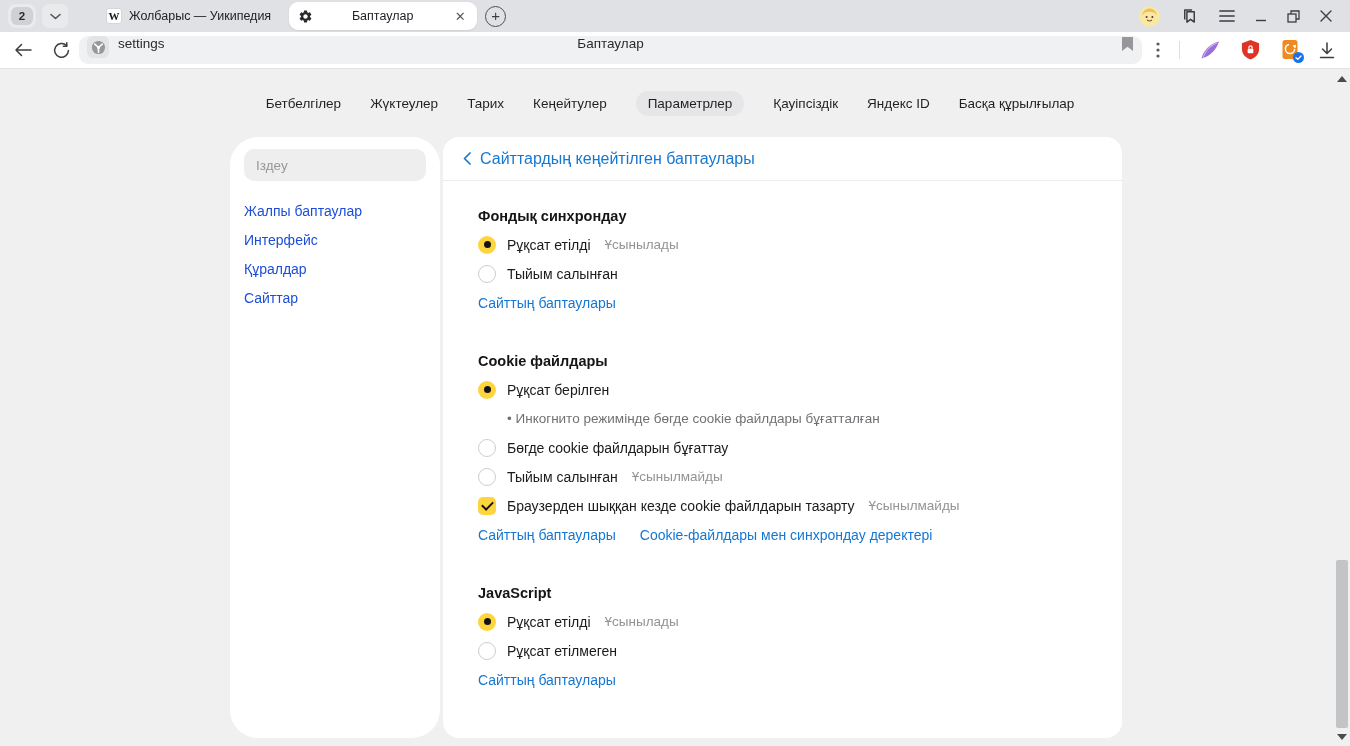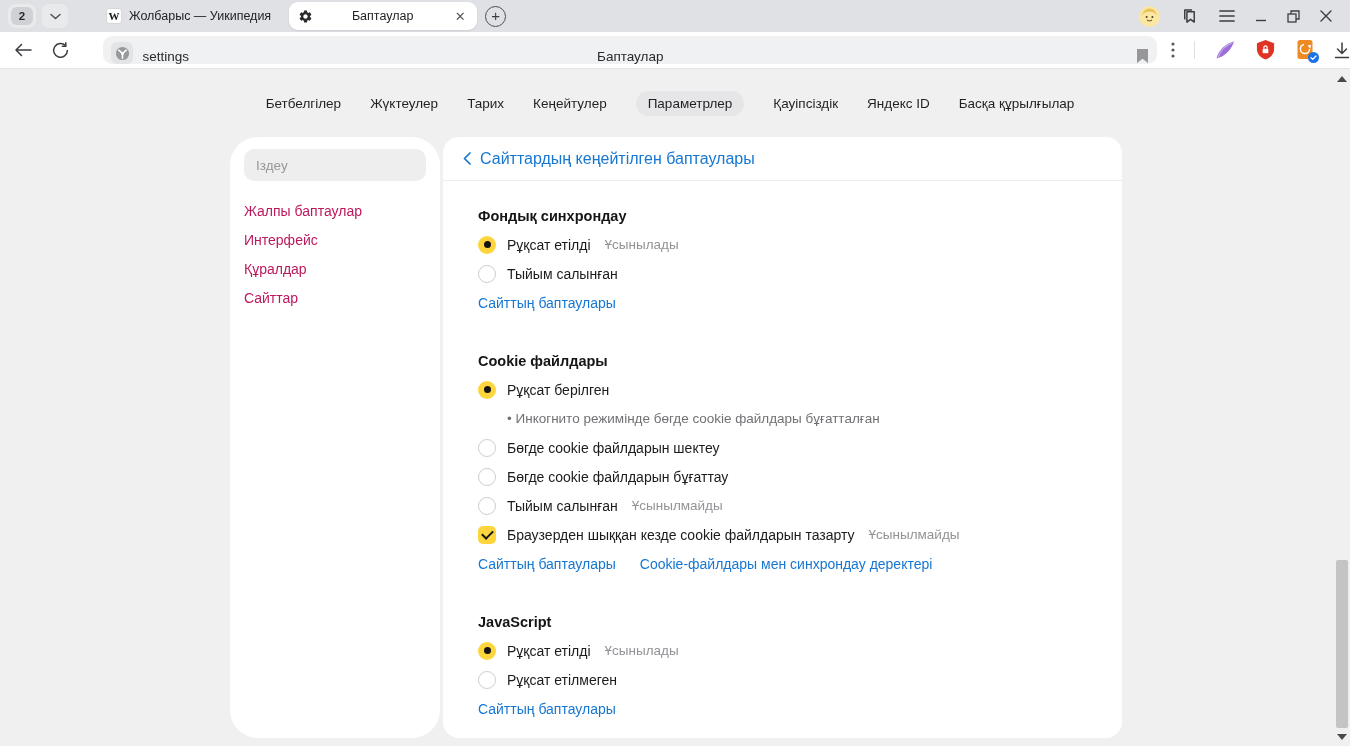--- a/index.html
+++ b/index.html
@@ -19,39 +19,39 @@
   .tab.active .title { flex:1; text-align:center; }
   .tab-close { color:#5a5b5f; font-size:13px; width:16px; text-align:center; }
   .newtab { width:21px; height:21px; border:1.4px solid #4f5054; border-radius:50%; color:#3d3e42; font-size:15px; line-height:17px; text-align:center; margin-left:8px; }
   .strip-right { margin-left:auto; display:flex; align-items:center; gap:20px; padding-right:18px; }
   .avatar { width:21px; height:21px; border-radius:50%; overflow:hidden; }
   .icon-btn { display:flex; align-items:center; justify-content:center; color:#3c3d41; }
 
   
   .toolbar { position:absolute; left:0; top:32px; width:1350px; height:37px; background:#ffffff; border-bottom:1px solid #e3e3e5; display:flex; align-items:center; }
   .nav-btn { width:30px; height:28px; display:flex; align-items:center; justify-content:center; color:#3c3d41; margin-left:8px; }
-  .urlbar { position:relative; margin-left:28px; width:1063px; height:28px; background:#f0f1f3; border-radius:9px; display:flex; align-items:flex-end; padding:0 8px; }
+  .urlbar { position:relative; margin-left:3px; width:1063px; height:28px; background:#f0f1f3; border-radius:9px; display:flex; align-items:flex-start; padding:0 8px; }
   .site-badge { width:22px; height:22px; border-radius:6px; background:#e3e4e6; display:flex; align-items:center; justify-content:center; }
   .url-text { margin-left:9px; font-size:13.5px; color:#2a2a2e; }
   .url-title { position:absolute; left:0; right:0; text-align:center; font-size:13.5px; color:#2a2a2e; pointer-events:none; }
   .urlbar .bookmark { margin-left:auto; }
   .tool-icons { display:flex; align-items:center; gap:19px; margin-left:14px; }
   .vdivider { width:1px; height:18px; background:#dedfe1; }
 
   
   .page { position:absolute; left:0; top:70px; width:1350px; height:676px; background:#f0f0f1; }
   .nav-tabs { position:absolute; left:0; top:21px; width:1340px; display:flex; justify-content:center; gap:29px; align-items:center; font-size:13.5px; color:#1f2023; }
   .nav-tab { padding:5px 0; white-space:nowrap; }
   .nav-tab.active { background:#e6e6e8; border-radius:15px; padding:5px 12px; }
 
   .sidebar { position:absolute; left:230px; top:67px; width:210px; height:601px; background:#fff; border-radius:28px; padding:12px 14px 0 14px; }
   .search { width:182px; height:32px; background:#eeeeef; border:none; border-radius:10px; padding:0 12px; font-size:13.5px; font-family:inherit; color:#2a2a2e; outline:none; }
   .search::placeholder { color:#97979b; }
   .side-items { margin-top:15px; }
-  .side-item { height:29px; display:flex; align-items:center; font-size:14px; color:#be185d; }
+  .side-item { height:29px; display:flex; align-items:center; font-size:14px; color:#1d4ed8; }
 
   .content { position:absolute; left:443px; top:67px; width:679px; height:601px; background:#fff; border-radius:16px; }
   .content-header { height:44px; display:flex; align-items:center; padding-left:20px; border-bottom:1px solid #ececee; color:#1677d2; font-size:16px; }
   .content-header .chev { margin-right:9px; display:flex; }
   .content-body { padding:20px 20px 0 35px; }
   .section-title { height:29px; display:flex; align-items:center; font-size:14.5px; font-weight:bold; color:#151517; }
   .section-title.spaced { margin-top:29px; }
   .opt-row { height:29px; display:flex; align-items:center; }
   .radio { width:18px; height:18px; border-radius:50%; flex:0 0 auto; margin-right:11px; position:relative; }
   .radio.off { background:#fff; border:1.5px solid #cdced2; }
@@ -265,24 +265,20 @@
         </div>
 
         <div class="section-title spaced">Cookie файлдары</div>
         <div class="opt-row">
           <span class="radio on"></span>
           <span class="opt-label">Рұқсат берілген</span>
         </div>
         <div class="opt-note">• Инкогнито режимінде бөгде cookie файлдары бұғатталған</div>
         <div class="opt-row">
           <span class="radio off"></span>
-          <span class="opt-label">Бөгде cookie файлдарын шектеу</span>
-        </div>
-        <div class="opt-row">
-          <span class="radio off"></span>
           <span class="opt-label">Бөгде cookie файлдарын бұғаттау</span>
         </div>
         <div class="opt-row">
           <span class="radio off"></span>
           <span class="opt-label">Тыйым салынған</span>
           <span class="opt-hint">Ұсынылмайды</span>
         </div>
         <div class="opt-row">
           <span class="checkbox on"></span>
           <span class="opt-label">Браузерден шыққан кезде cookie файлдарын тазарту</span>

